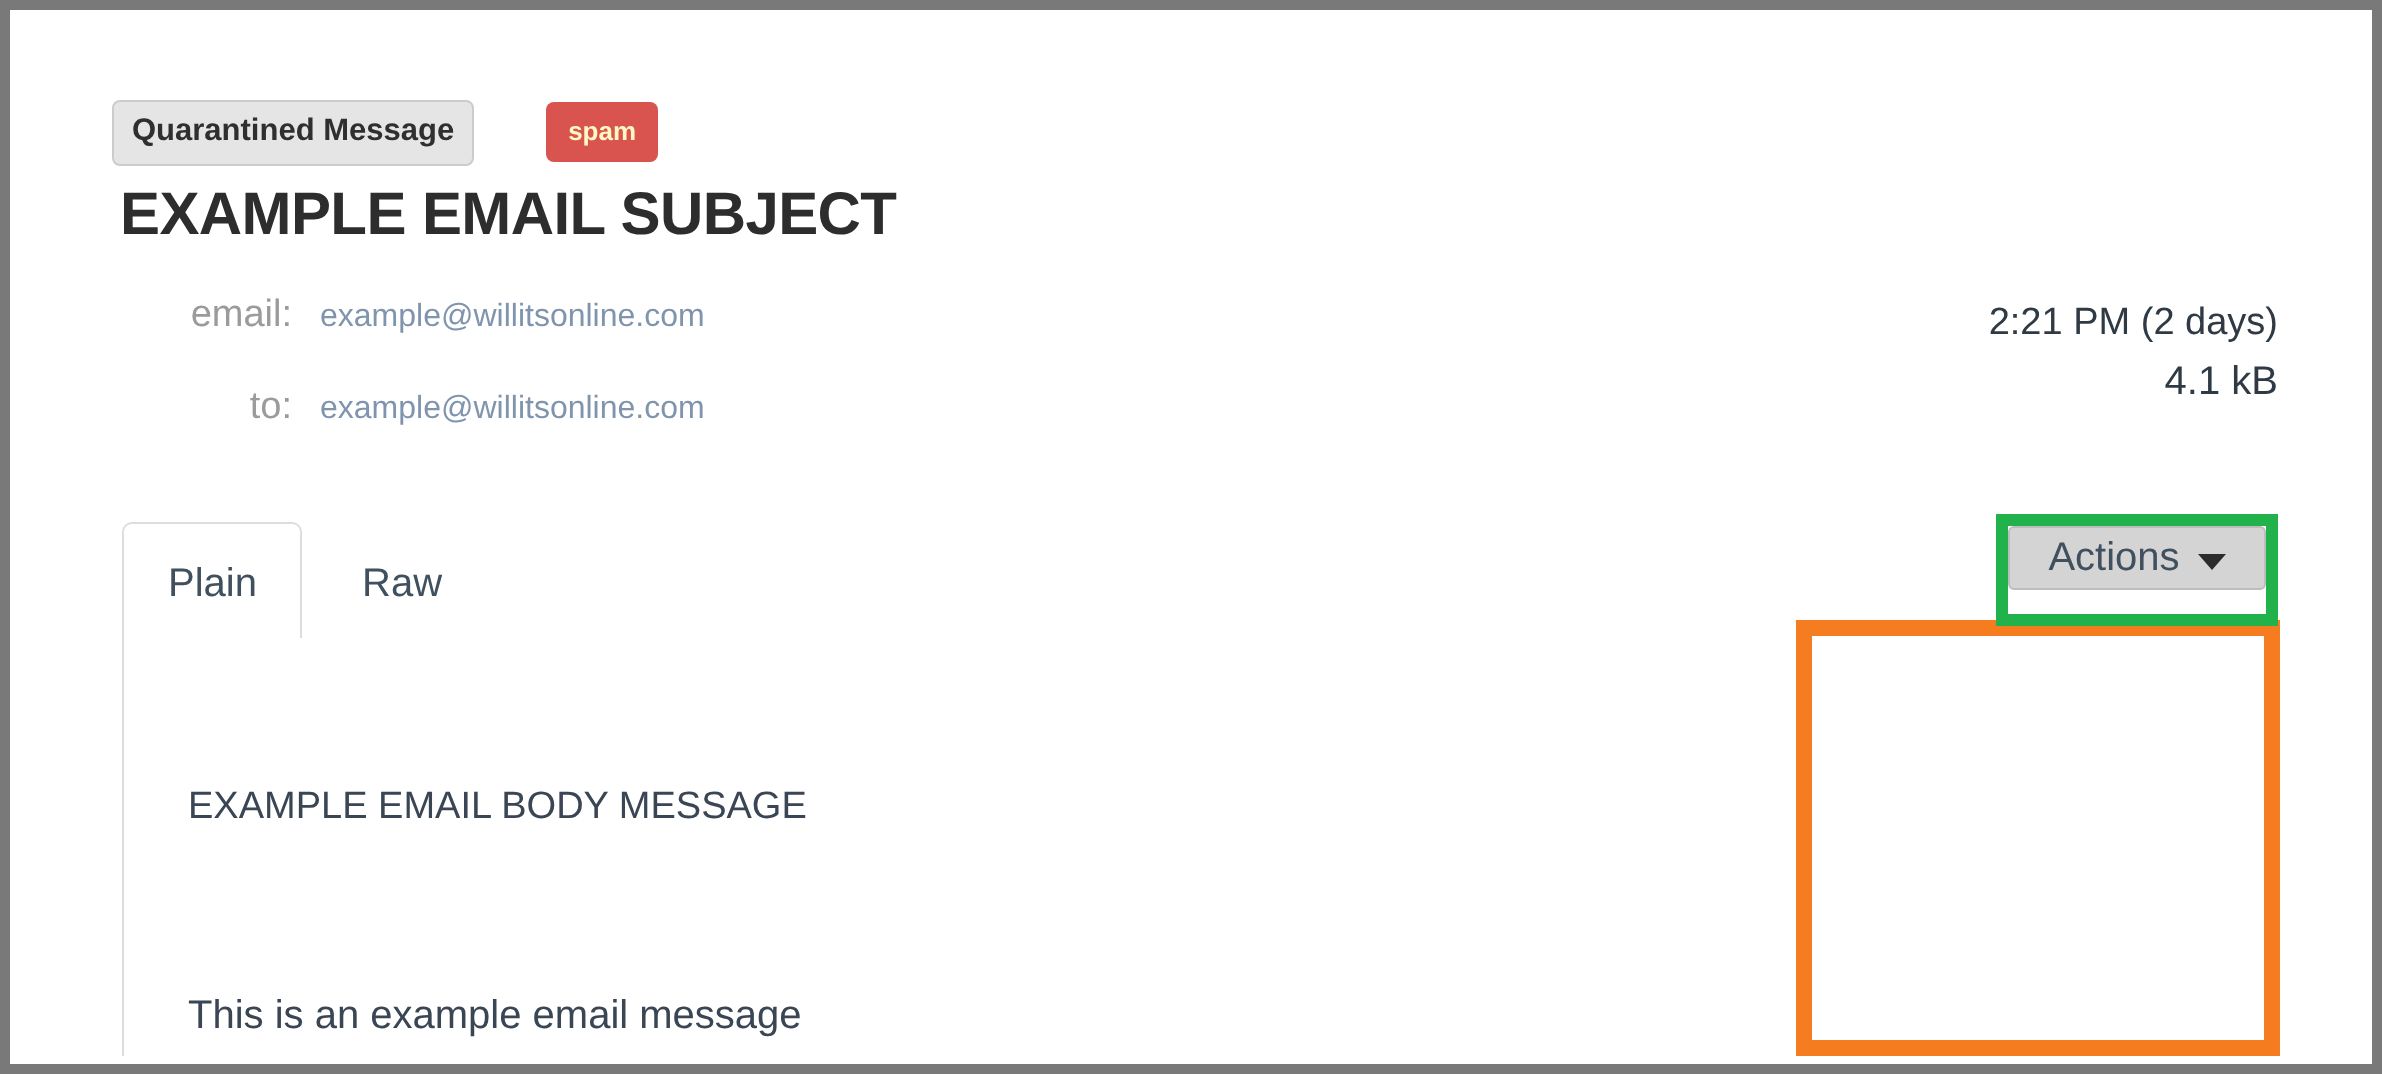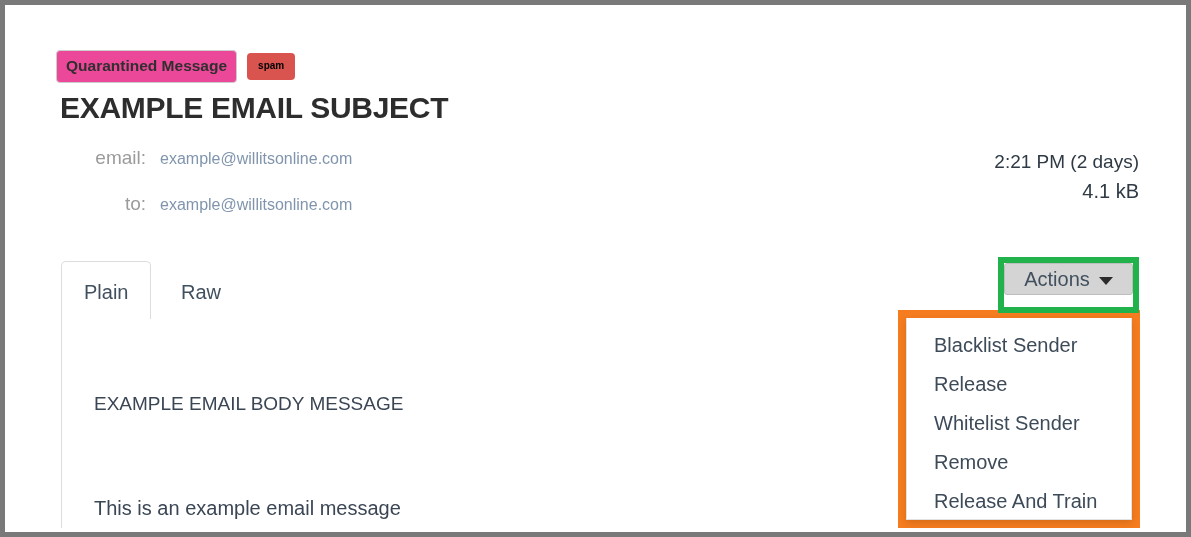--- a/index.html
+++ b/index.html
@@ -40,39 +40,40 @@
     top: 45px;
     display: flex;
     align-items: center;
     gap: 10px;
   }
   .badge-outline {
     display: inline-block;
     box-sizing: border-box;
     border: 1px solid #cccccc;
     border-radius: 4px;
-    background: #ec4899;
+    background: #e5e5e5;
     color: #2f2f2f;
     font-size: 15.5px;
     font-weight: bold;
     line-height: 1;
     padding: 7px 9px 8px 9px;
     white-space: nowrap;
   }
   .badge-spam {
     display: inline-block;
     box-sizing: border-box;
     border-radius: 4px;
     background: #d9534f;
-    color: #000000;
-    font-size: 10px;
+    color: #fef9c3;
+    font-size: 13px;
     font-weight: bold;
     line-height: 1;
     padding: 8px 11px 9px 11px;
     white-space: nowrap;
+    margin-left: 26px;
   }
 
   
   .subject {
     position: absolute;
     left: 55px;
     top: 86px;
     margin: 0;
     font-size: 30px;
     font-weight: bold;
@@ -311,37 +312,20 @@
         <span>Plain</span>
       </div>
     </div>
 
     <div class="panel">
       <div class="body-line-1">EXAMPLE EMAIL BODY MESSAGE</div>
       <div class="body-line-2">This is an example email message</div>
     </div>
 
     <div class="menu-highlight"></div>
-    <div class="menu">
-      <div class="menu-item">
-        <span>Blacklist Sender</span>
-      </div>
-      <div class="menu-item">
-        <span>Release</span>
-      </div>
-      <div class="menu-item">
-        <span>Whitelist Sender</span>
-      </div>
-      <div class="menu-item">
-        <span>Remove</span>
-      </div>
-      <div class="menu-item">
-        <span>Release And Train</span>
-      </div>
-    </div>
 
     <div class="actions-btn">
       <span class="actions-label">Actions</span>
       <span class="caret-down"></span>
     </div>
     <div class="actions-highlight"></div>
 
   </div>
 </div>
 

